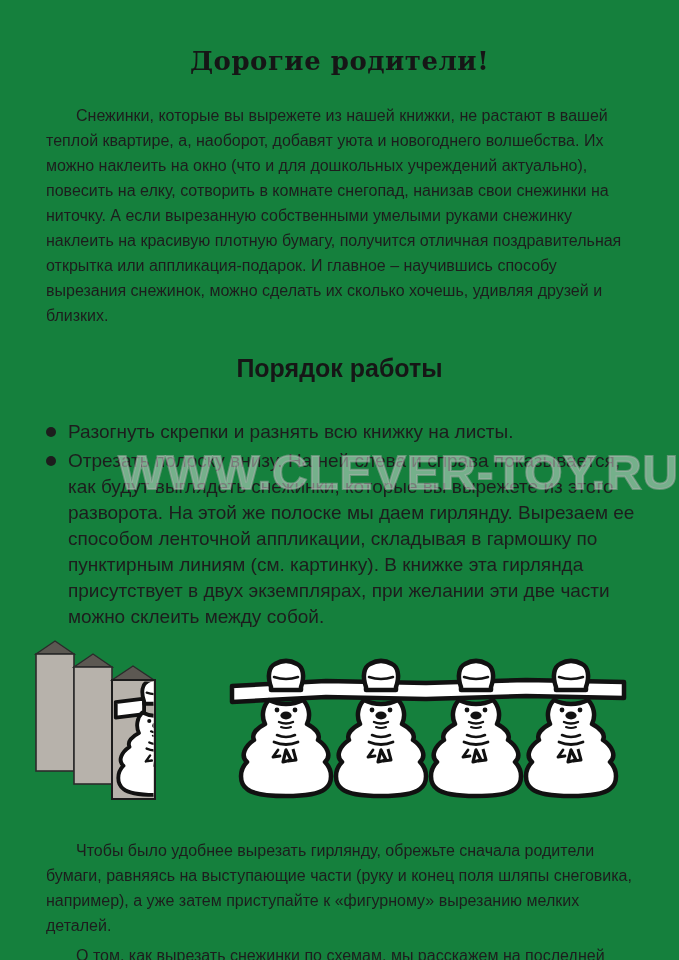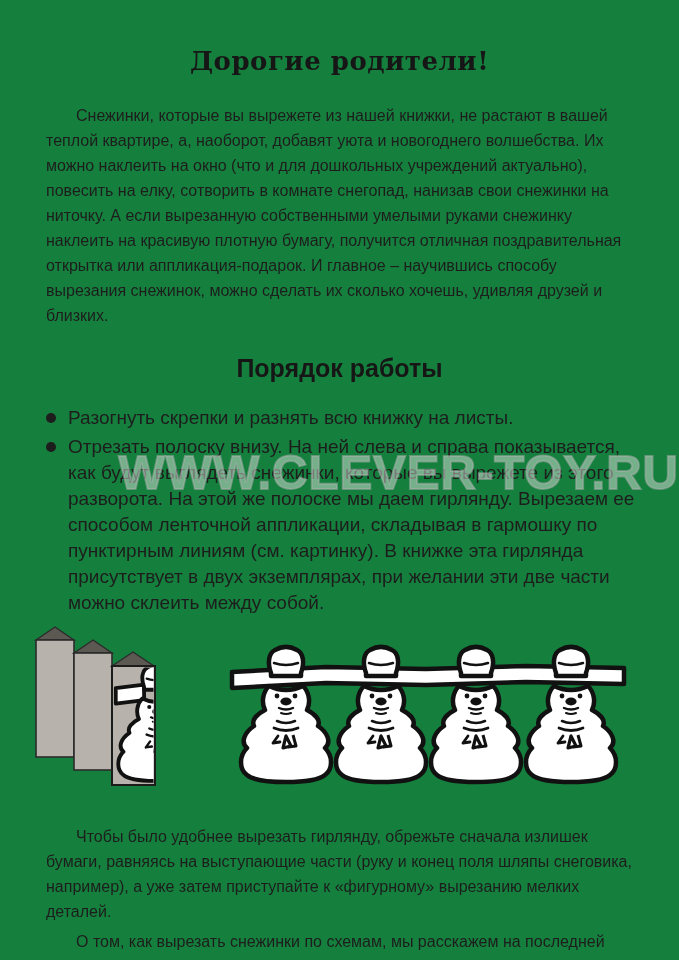--- a/index.html
+++ b/index.html
@@ -29,21 +29,21 @@
   }
   .intro{margin-top:27px;}
   .section-title{
     margin:26px 0 0 0;
     text-align:center;
     font-size:25px;
     font-weight:bold;
     color:#161616;
   }
   ul.steps{
-    margin:22px 38px 0 46px;
+    margin:36px 38px 0 46px;
     padding:0 0 0 22px;
     list-style:none;
   }
   ul.steps li{
     position:relative;
     font-size:19px;
     line-height:26px;
     margin:0 0 3px 0;
   }
   ul.steps li::before{
@@ -159,19 +159,19 @@
 
         <path d="M 4,26 L 98,21 L 198,23 L 298,20 L 396,22 L 396,38 L 298,36 L 198,39 L 98,37 L 4,42 Z" fill="#ffffff" stroke="#111111" stroke-width="4.5" stroke-linejoin="round"></path>
         <use href="#sman" transform="translate(8,0)"></use>
         <use href="#sman" transform="translate(103,0)"></use>
         <use href="#sman" transform="translate(198,0)"></use>
         <use href="#sman" transform="translate(293,0)"></use>
       </g>
     </svg>
   </div>
 
-  <p class="para p2">Чтобы было удобнее вырезать гирлянду, обрежьте сначала излишек бумаги, равняясь на выступающие части (руку и конец поля шляпы снеговика, например), а уже затем приступайте к «фигурному» вырезанию мелких деталей.</p>
+  <p class="para p2">Чтобы было удобнее вырезать гирлянду, обрежьте сначала родители бумаги, равняясь на выступающие части (руку и конец поля шляпы снеговика, например), а уже затем приступайте к «фигурному» вырезанию мелких деталей.</p>
 
   <p class="para p3">О том, как вырезать снежинки по схемам, мы расскажем на последней страничке книги.</p>
 
   <div class="watermark">WWW.CLEVER-TOY.RU</div>
 
 </div>
 
 </body></html>

